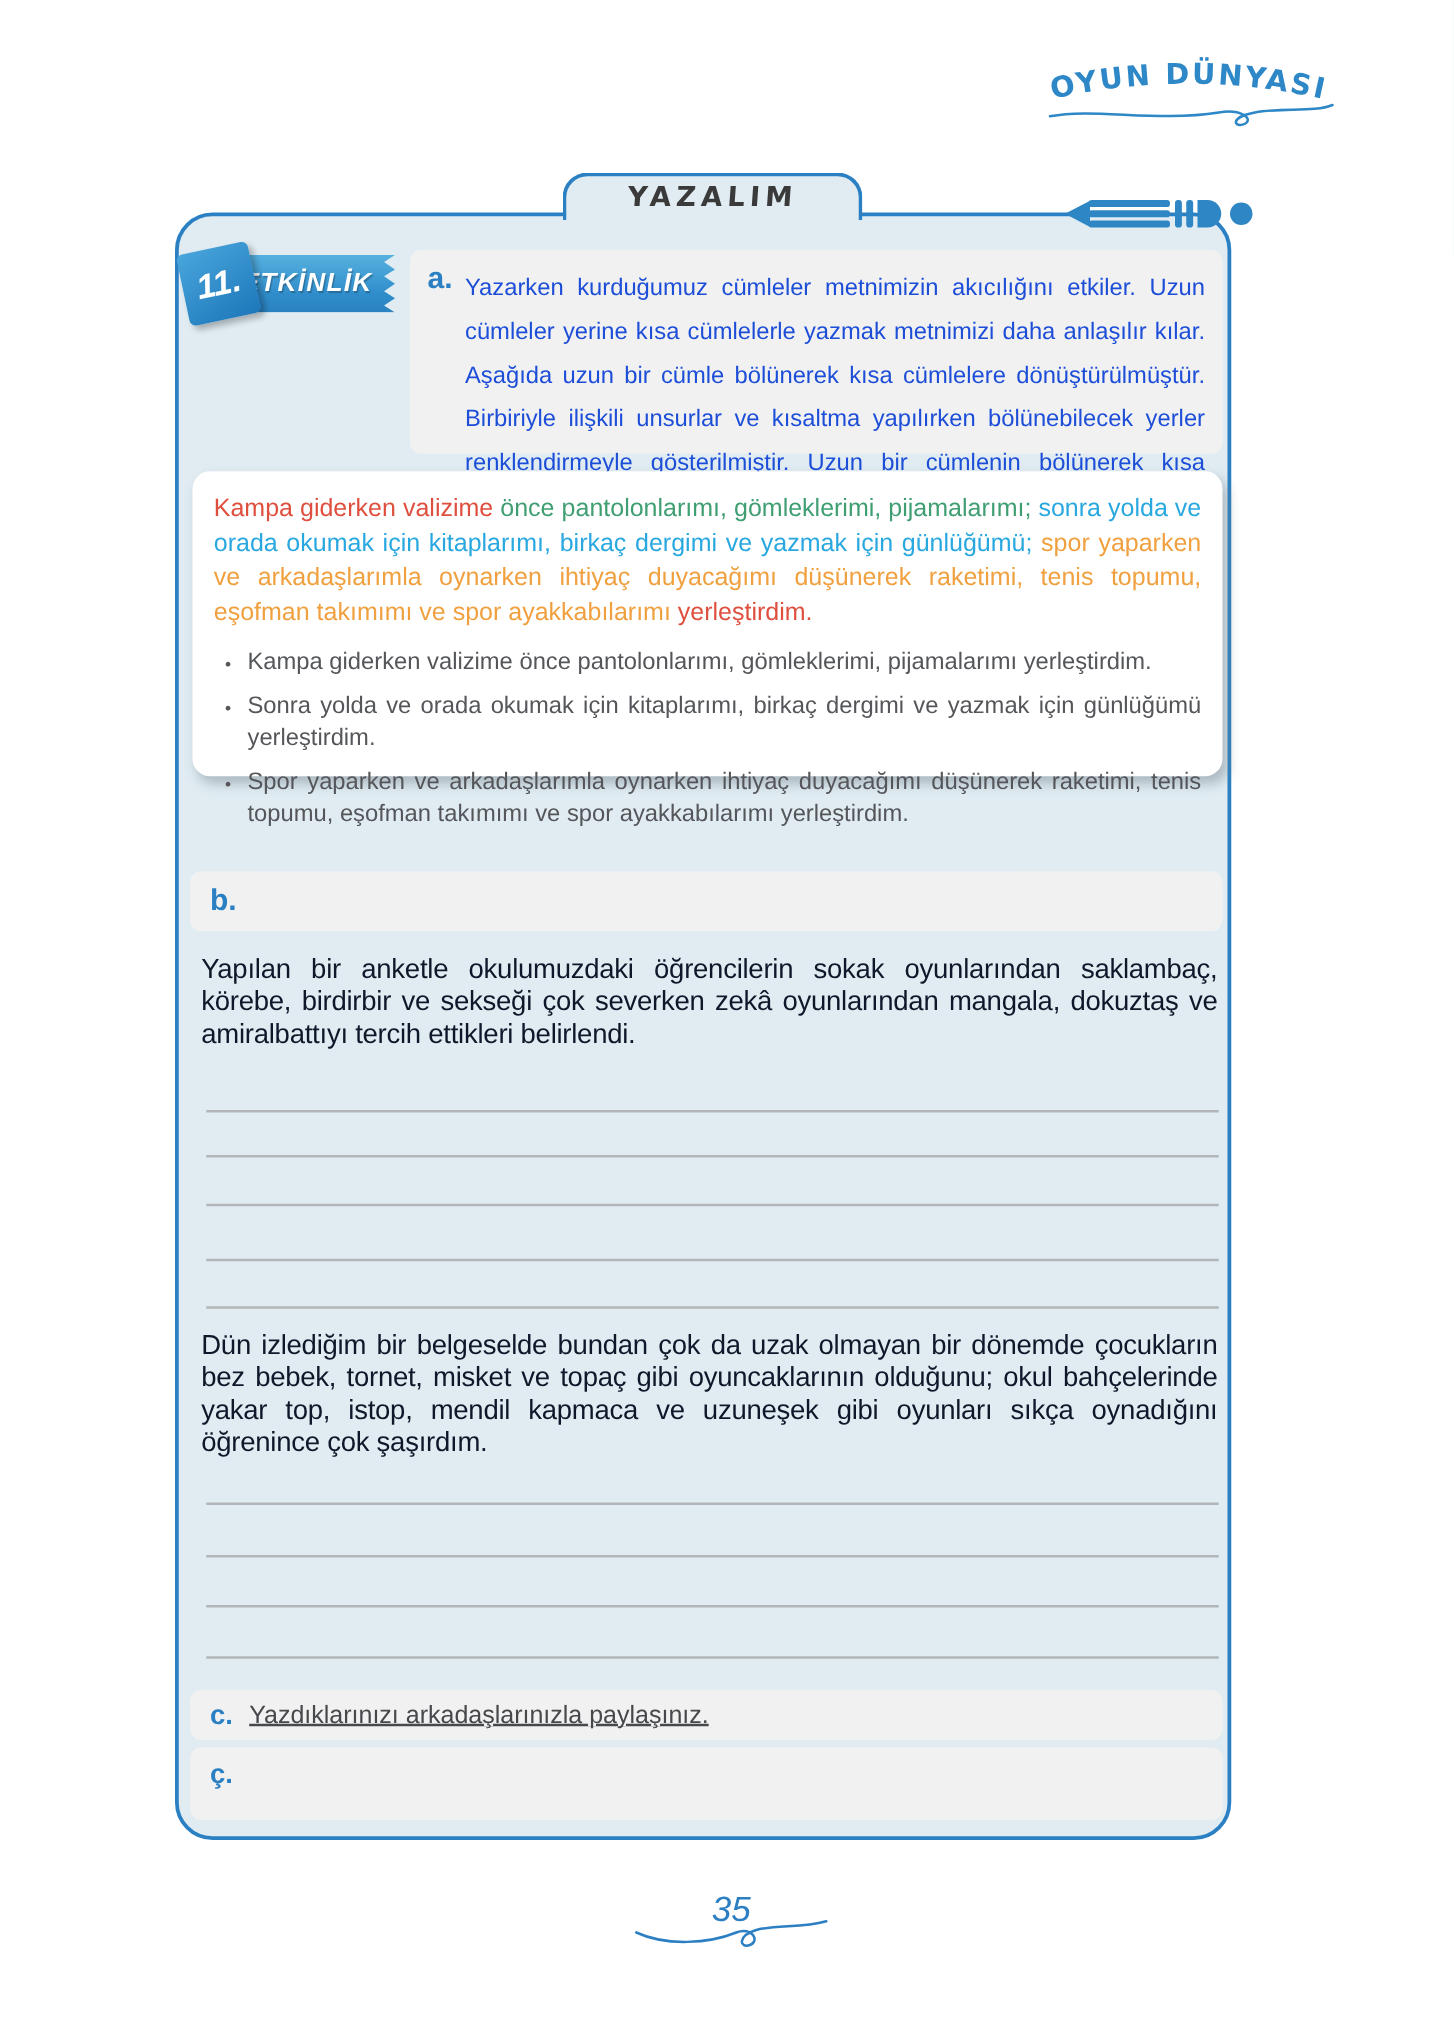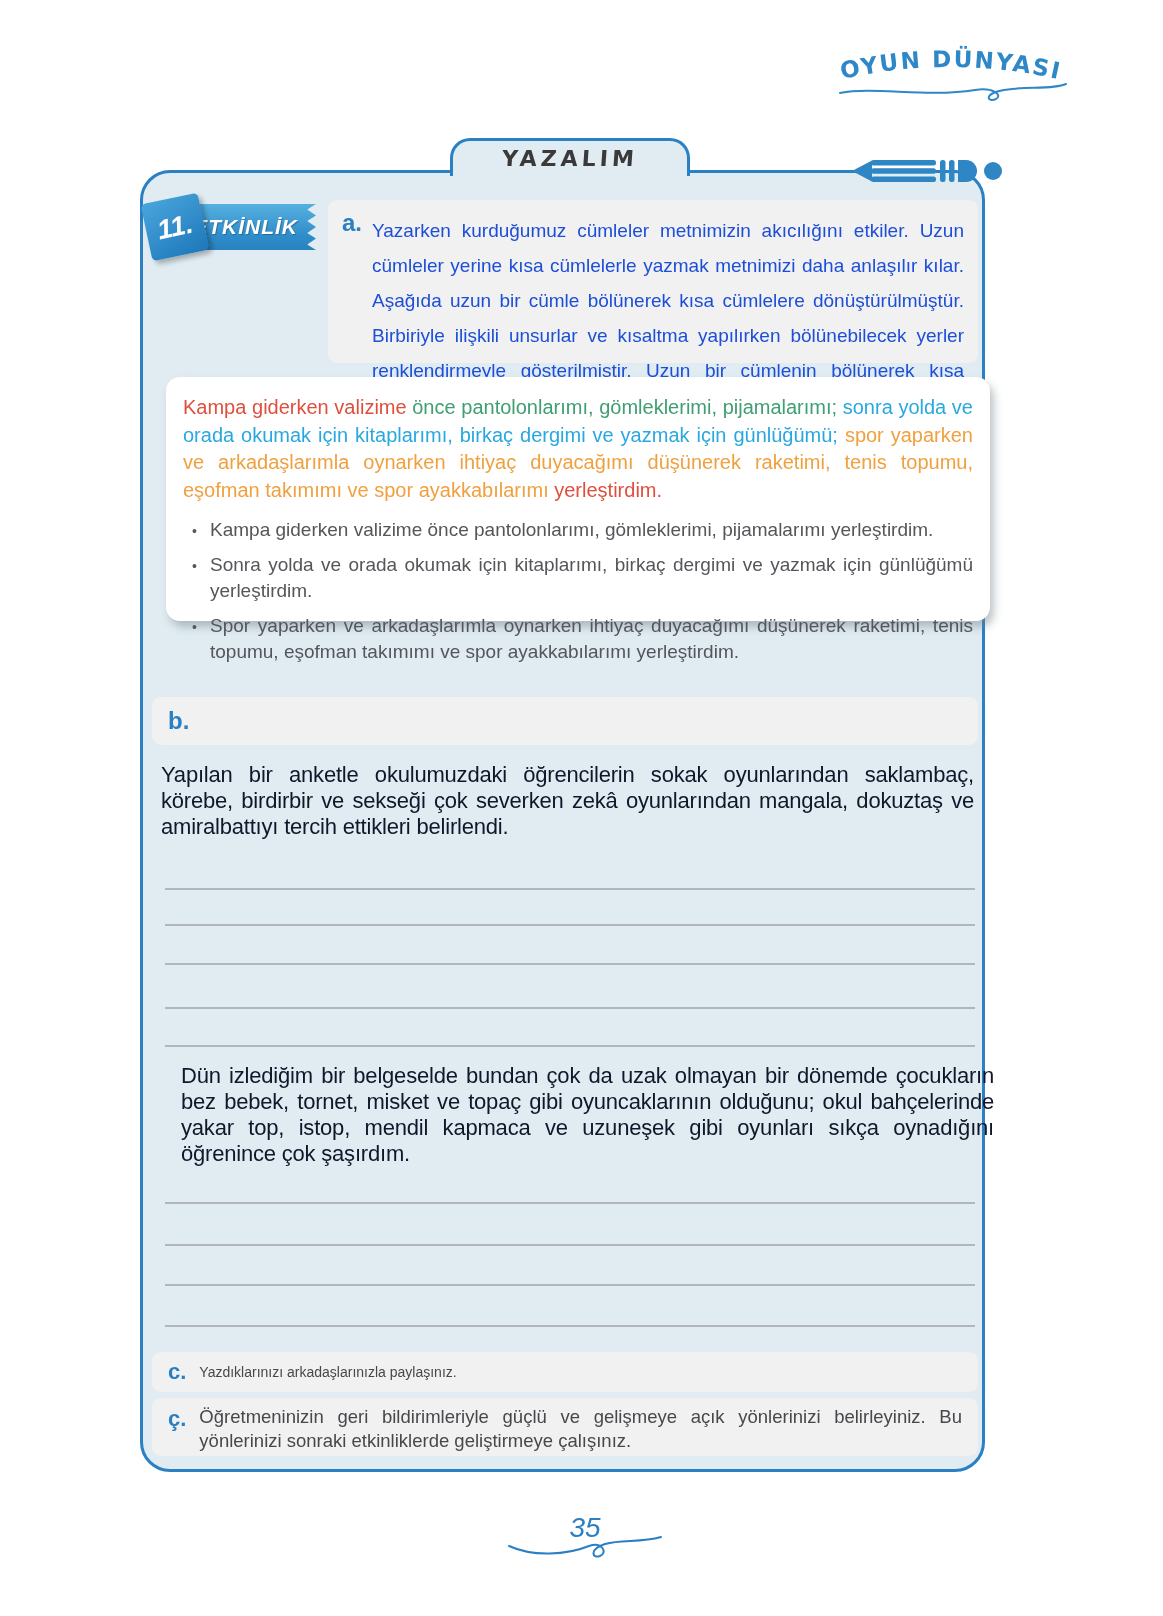--- a/index.html
+++ b/index.html
@@ -54,52 +54,52 @@
   .part-letter{
     color:#2a80c2;font-weight:bold;font-size:24px;line-height:1;flex:0 0 auto;
   }
   .box-a{left:328px;top:200px;width:650px;height:163px;padding:11px 14px 10px 14px;}
   .box-a-inner{display:flex;gap:10px;}
   .instr-text{
     color:#1d4ed8;font-size:19px;line-height:35px;text-align:justify;margin-top:2px;
   }
   
   .panel{
-    position:absolute;left:166px;top:377px;width:824px;height:244px;z-index:2;
+    position:absolute;left:154px;top:377px;width:824px;height:244px;z-index:2;
     background:#ffffff;border-radius:14px;box-shadow:4px 6px 9px rgba(110,125,135,.45);
     box-sizing:border-box;padding:17px 17px 12px 17px;
   }
   .colored-sentence{
     font-size:20px;line-height:27.5px;text-align:justify;font-weight:500;
   }
   .example-bullets{
     list-style:none;margin:13px 0 0 0;padding:0;
   }
   .example-bullets li{
     position:relative;padding-left:27px;margin-bottom:8px;
     color:#54565a;font-size:19px;line-height:26.5px;text-align:justify;
   }
   .example-bullets li::before{
     content:"•";position:absolute;left:9px;top:1px;font-size:14px;color:#55575a;
   }
   
   .box-b{left:152px;top:697px;width:826px;height:48px;display:flex;align-items:center;gap:13px;padding:0 16px;}
   .box-b .instr-line{color:#4f5255;font-size:19px;}
   .box-c{left:152px;top:1352px;width:826px;height:40px;display:flex;align-items:center;gap:13px;padding:0 16px;}
-  .box-c .instr-line{color:#46484b;font-size:14px;}
+  .box-c .instr-line{color:#46484b;font-size:20px;text-decoration:underline;}
   .box-cc{left:152px;top:1398px;width:826px;height:58px;display:flex;align-items:flex-start;gap:13px;padding:7px 16px;}
   .box-cc .part-letter{margin-top:3px;}
   .box-cc .instr-line{color:#46484b;font-size:18.5px;line-height:24px;text-align:justify;}
   
   .exercise-para{
     position:absolute;left:161px;width:813px;z-index:2;
     color:#0f172a;font-size:22px;line-height:26px;text-align:justify;letter-spacing:-0.2px;
   }
   .para-1{top:762px;}
-  .para-2{top:1063px;margin-left:20px;}
+  .para-2{top:1063px;}
   
   .wline{position:absolute;left:165px;width:810px;height:0;border-top:2px solid #b3b6b8;z-index:2;}
   
   .page-num-wrap{position:absolute;left:500px;top:1512px;width:170px;text-align:center;z-index:2;}
   .page-num{color:#2c7fc3;font-weight:normal;font-style:italic;font-size:28px;}
   .page-squiggle{position:absolute;left:505px;top:1534px;width:160px;height:28px;z-index:2;}
 </style>
 </head>
 <body>
 
@@ -176,21 +176,20 @@
 <div class="wline" style="top:1284px"></div>
 <div class="wline" style="top:1325px"></div>
 
 <div class="gray-box box-c">
   <span class="part-letter" style="font-size:22px">c.</span>
   <span class="instr-line">Yazdıklarınızı arkadaşlarınızla paylaşınız.</span>
 </div>
 
 <div class="gray-box box-cc">
   <span class="part-letter" style="font-size:22px">ç.</span>
-  <span class="instr-line">Öğretmeninizin geri bildirimleriyle güçlü ve gelişmeye açık yönlerinizi belirleyiniz. Bu yönlerinizi sonraki etkinliklerde geliştirmeye çalışınız.</span>
 </div>
 
 <div class="page-num-wrap">
   <span class="page-num">35</span>
 </div>
 <svg class="page-squiggle" viewBox="0 0 160 28">
   <path d="M4,12 C28,23 62,21 84,12 C97,7 103,19 95,22 C87,25 84,15 100,10 C117,5 135,9 156,3" fill="none" stroke="#2c7fc3" stroke-width="2" stroke-linecap="round"></path>
 </svg>
 
 </body></html>

